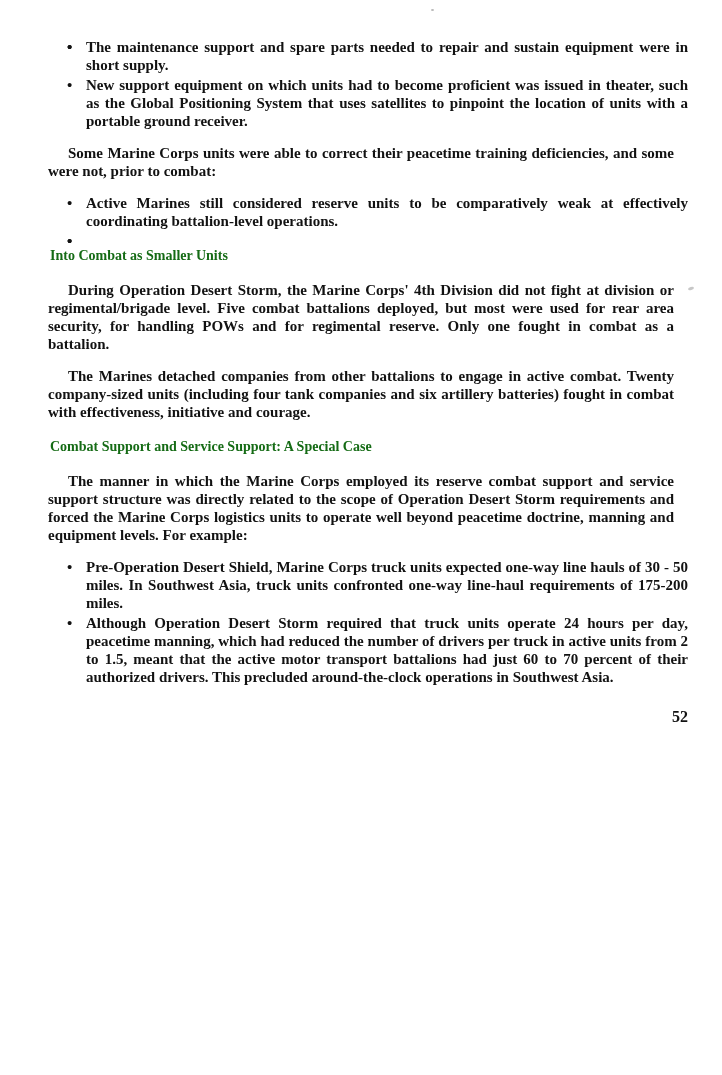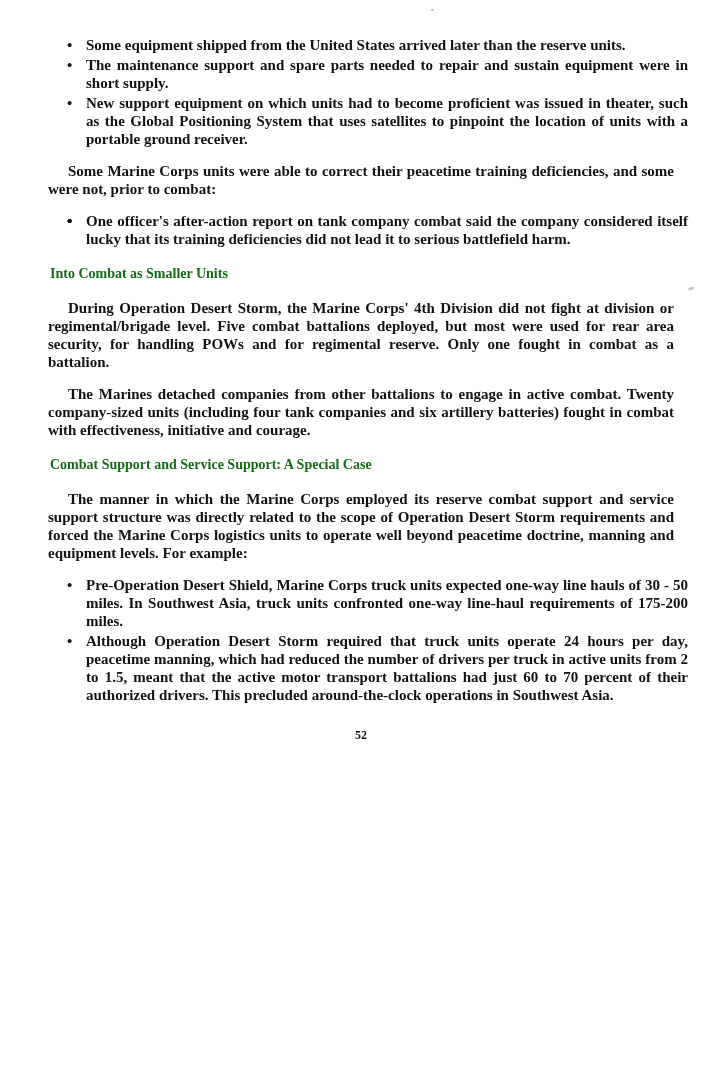--- a/index.html
+++ b/index.html
@@ -60,23 +60,23 @@
   .mt-ul2     { margin-top: 25px; }
   .mt-h1      { margin-top: 26px; }
   .mt-para2   { margin-top: 20px; }
   .mt-para3   { margin-top: 27px; }
   .mt-h2      { margin-top: 37px; }
   .mt-para4   { margin-top: 20px; }
   .mt-ul3     { margin-top: 25px; }
   .mt-para5   { margin-top: 26px; }
   .page-number {
     margin-top: 22px;
-    text-align: center;
+    text-align: right;
     text-indent: 0;
-    font-size: 12px;
+    font-size: 16px;
   }
   .scan-artifact {
     position: absolute;
     background: #b9b9b9;
     border-radius: 50%;
   }
   .speck-top   { left: 431px; top: 9px;   width: 3px; height: 2px; }
   .speck-right { left: 688px; top: 287px; width: 6px; height: 3px; transform: rotate(-15deg); opacity: .8; }
 </style>
 </head>
@@ -85,44 +85,43 @@
 <div class="page">
 
   <div class="scan-artifact speck-top"></div>
   <div class="scan-artifact speck-right"></div>
 
   <div class="content">
 
     <ul class="bullet-list">
       <li>
         <span class="bullet-glyph">•</span>
-        <span>Some equipment shipped from the United States arrived later than the reserve units.</span>
       </li>
       <li>
         <span class="bullet-glyph">•</span>
         <span>The maintenance support and spare parts needed to repair and sustain equipment were in short supply.</span>
       </li>
       <li>
         <span class="bullet-glyph">•</span>
         <span>New support equipment on which units had to become proficient was issued in theater, such as the Global Positioning System that uses satellites to pinpoint the location of units with a portable ground receiver.</span>
       </li>
     </ul>
 
     <p class="body-para mt-para1">Some Marine Corps units were able to correct their peacetime training deficiencies, and some were not, prior to combat:</p>
 
     <ul class="bullet-list mt-ul2">
       <li>
         <span class="bullet-glyph">•</span>
+        <span>Active Marines still considered reserve units to be comparatively weak at effectively coordinating battalion-level operations.</span>
       </li>
       <li>
         <span class="bullet-glyph">•</span>
       </li>
       <li>
         <span class="bullet-glyph">•</span>
-        <span>One officer's after-action report on tank company combat said the company considered itself lucky that its training deficiencies did not lead it to serious battlefield harm.</span>
       </li>
     </ul>
 
     <h2 class="section-heading mt-h1">Into Combat as Smaller Units</h2>
 
     <p class="body-para mt-para2">During Operation Desert Storm, the Marine Corps' 4th Division did not fight at division or regimental/brigade level. Five combat battalions deployed, but most were used for rear area security, for handling POWs and for regimental reserve. Only one fought in combat as a battalion.</p>
 
     <p class="body-para mt-para3">The Marines detached companies from other battalions to engage in active combat. Twenty company-sized units (including four tank companies and six artillery batteries) fought in combat with effectiveness, initiative and courage.</p>
 
     <h2 class="section-heading mt-h2">Combat Support and Service Support: A Special Case</h2>

